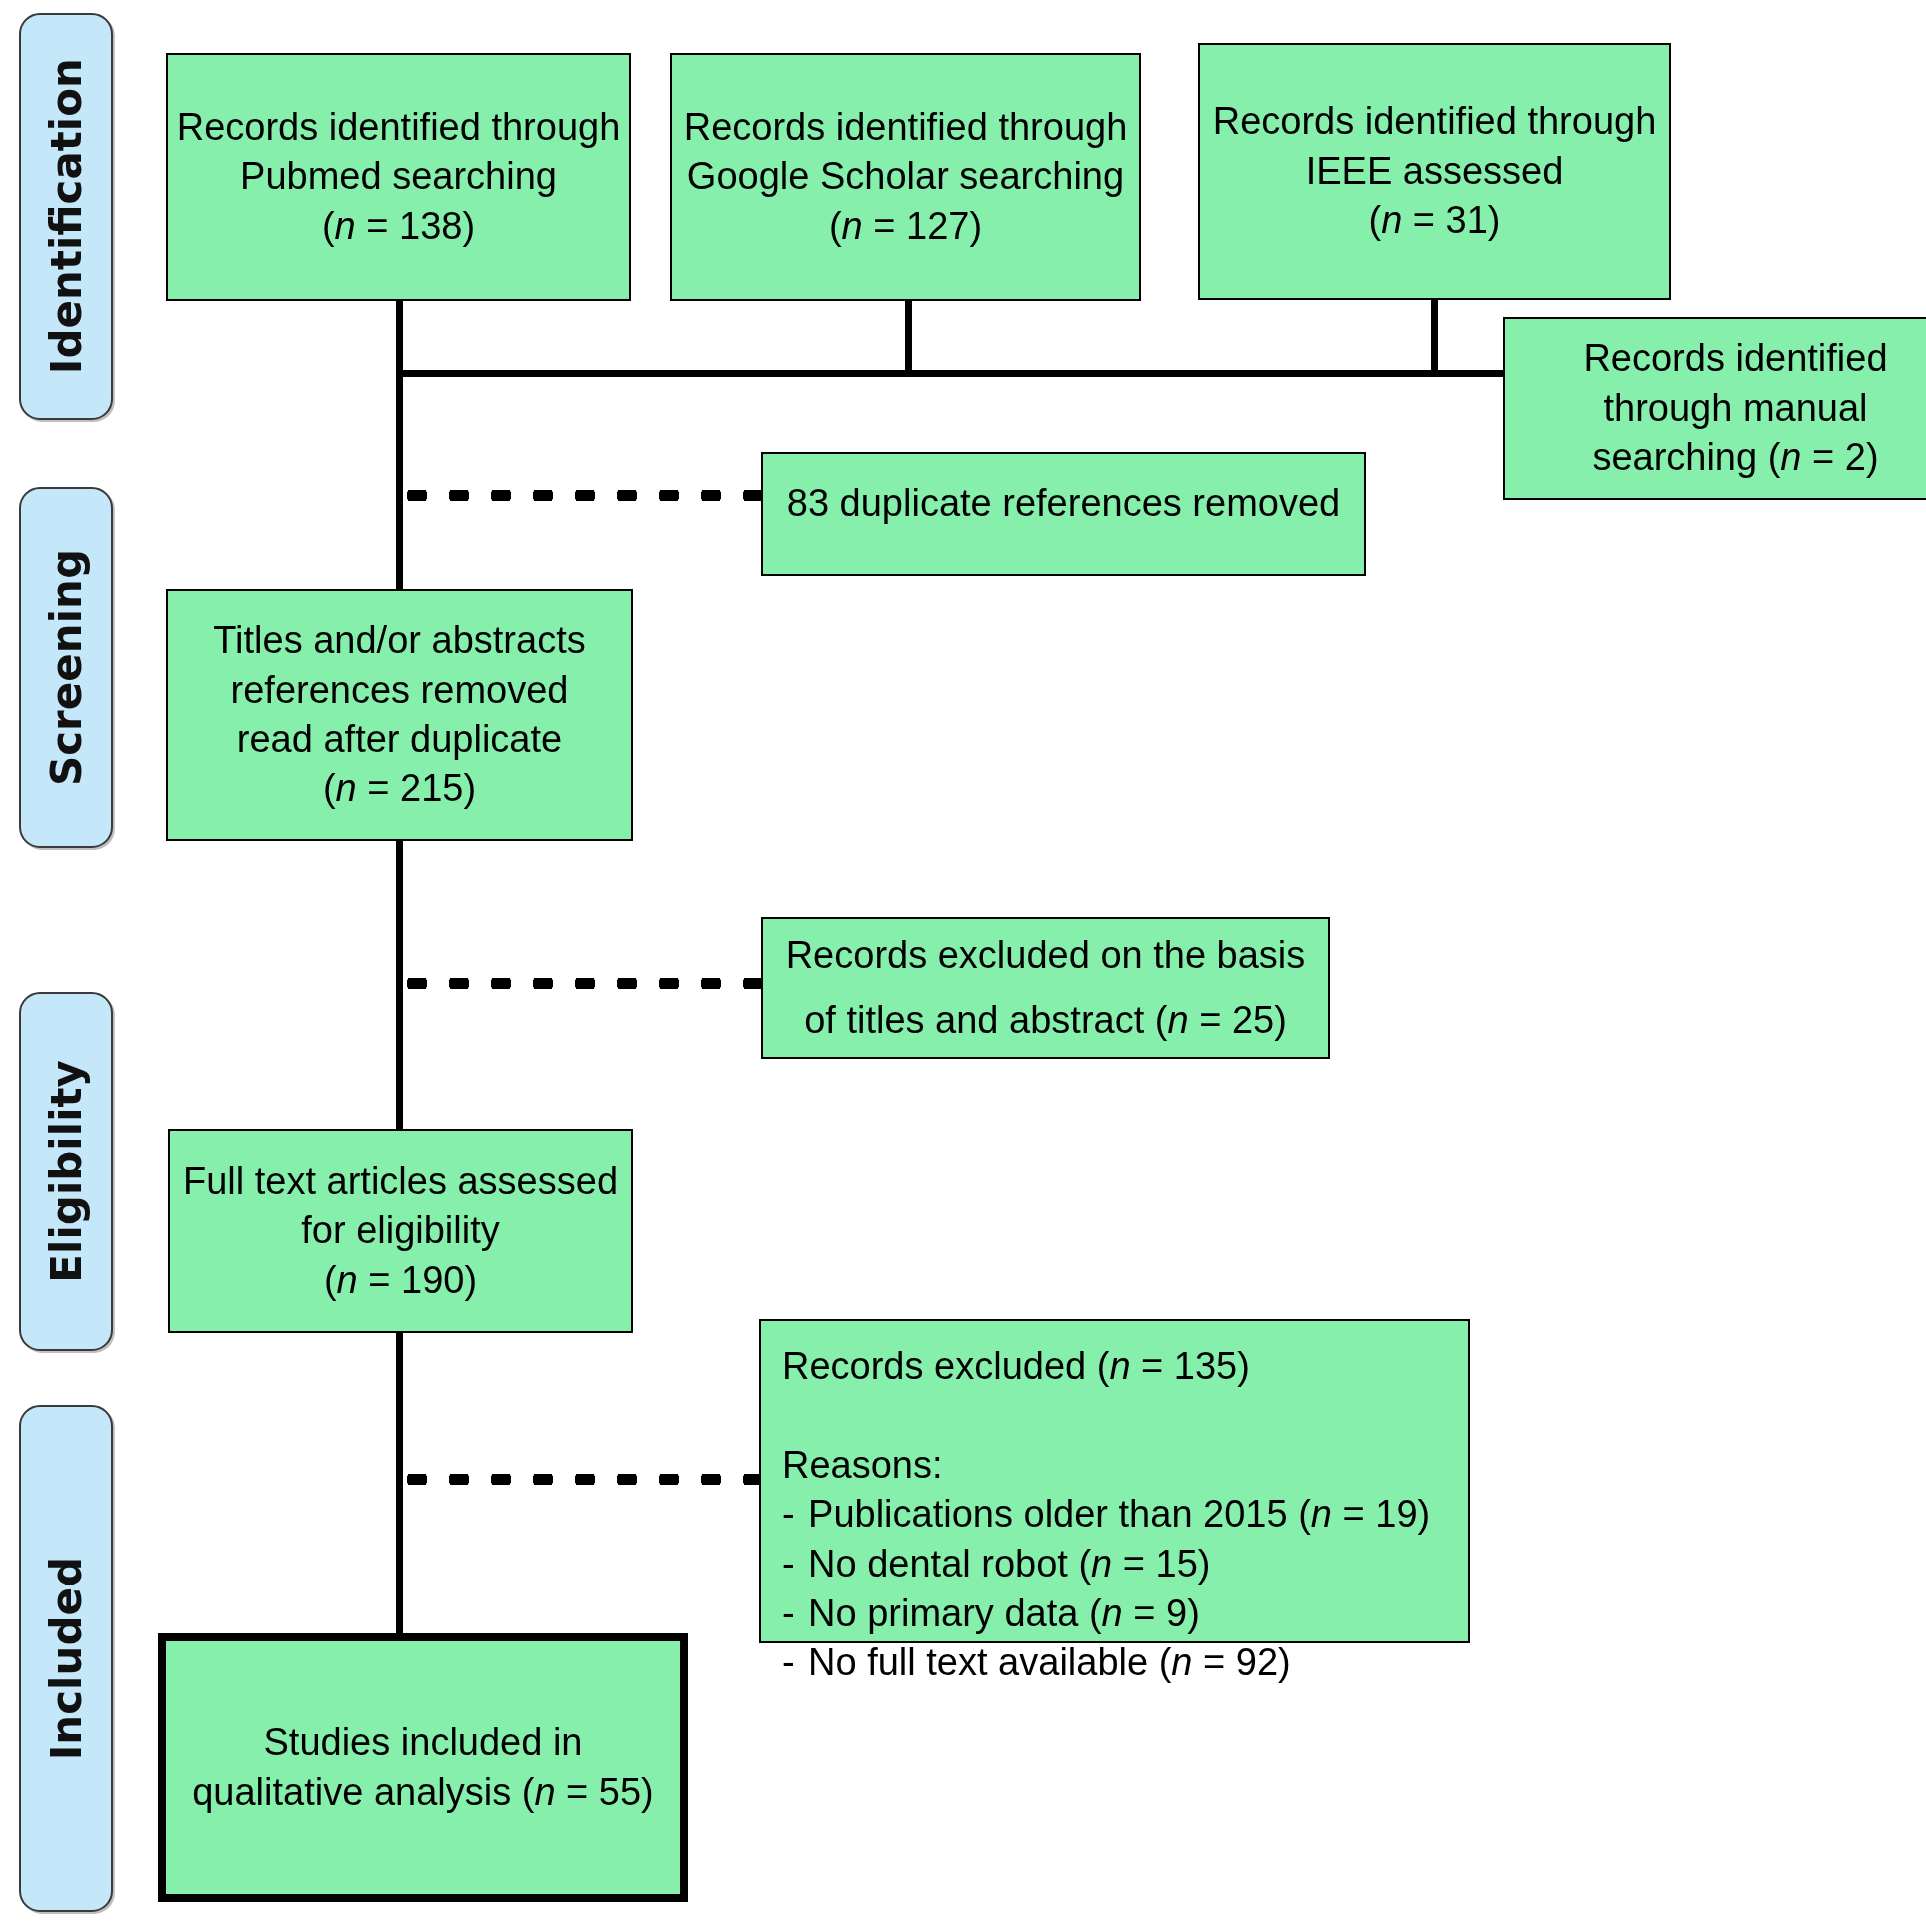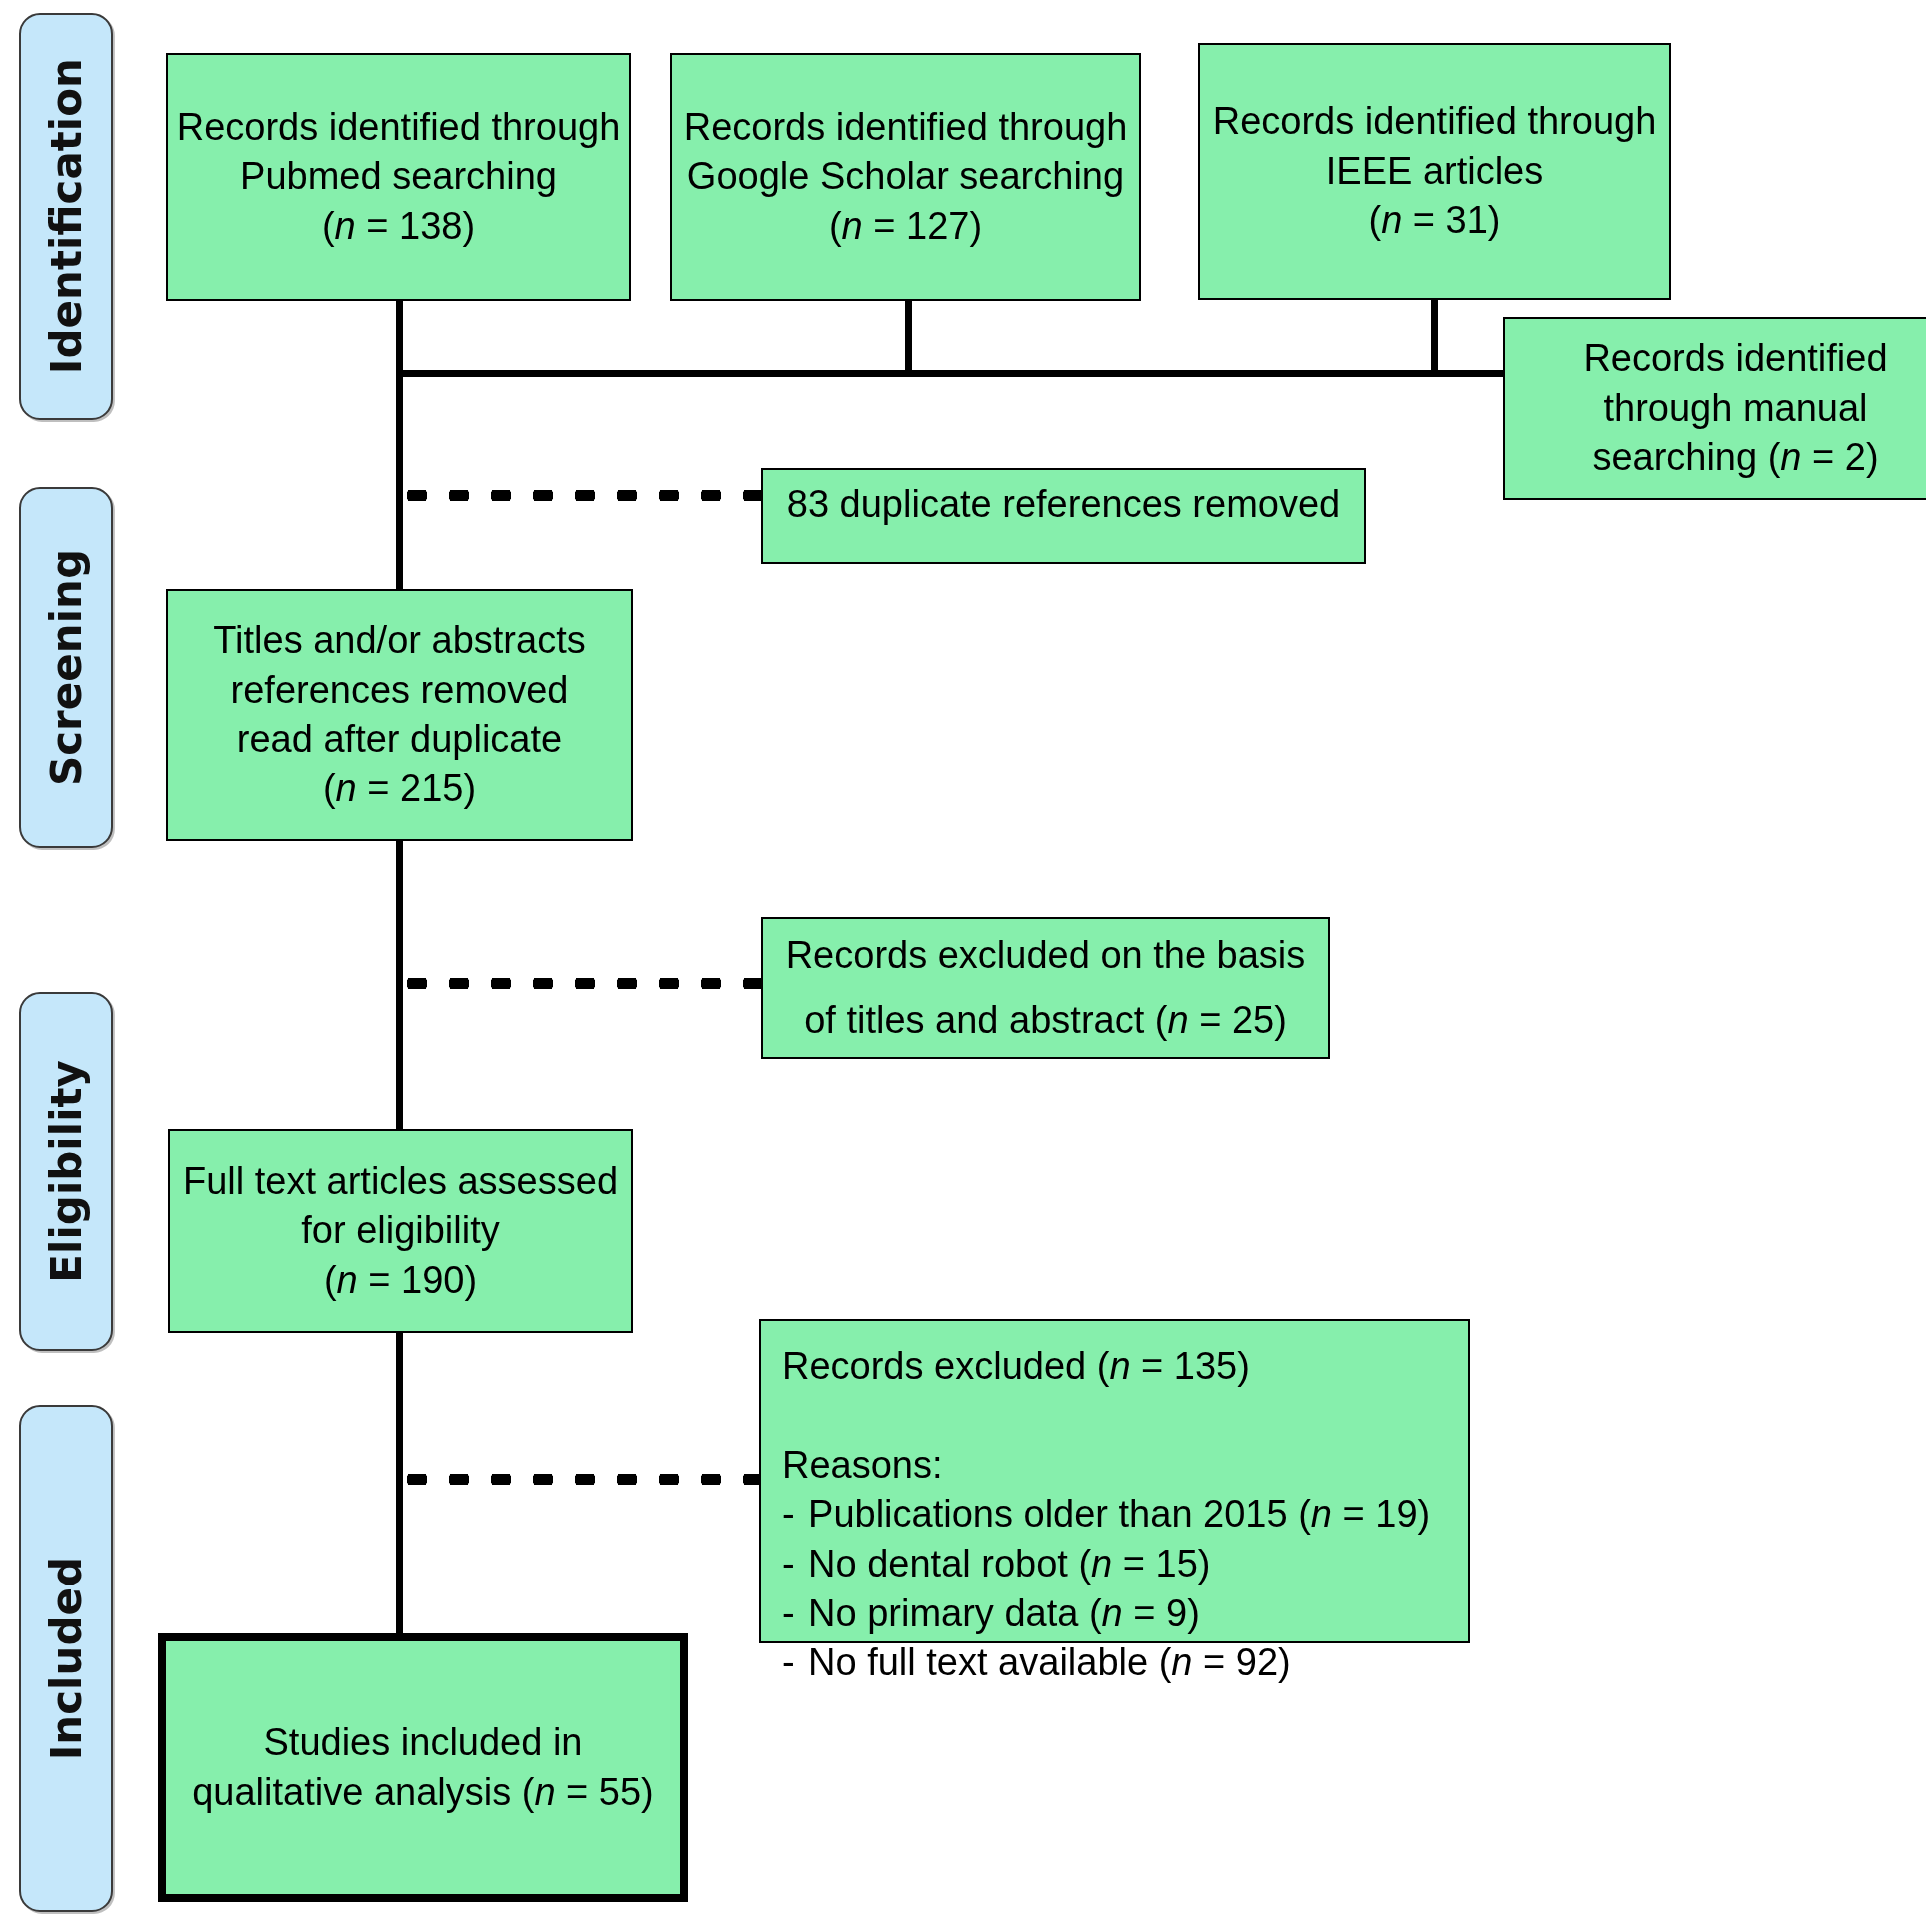--- a/index.html
+++ b/index.html
@@ -149,31 +149,31 @@
   </div>
 
   <div class="fbox" style="left:670px; top:53px; width:471px; height:248px;">
     <div class="line">Records identified through</div>
     <div class="line">Google Scholar searching</div>
     <div class="line"><span>(</span><span class="ital">n</span><span> = 127)</span></div>
   </div>
 
   <div class="fbox" style="left:1198px; top:43px; width:473px; height:257px;">
     <div class="line">Records identified through</div>
-    <div class="line">IEEE articles</div>
+    <div class="line">IEEE assessed</div>
     <div class="line"><span>(</span><span class="ital">n</span><span> = 31)</span></div>
   </div>
 
   <div class="fbox" style="left:1503px; top:317px; width:465px; height:183px;">
     <div class="line">Records identified</div>
     <div class="line">through manual</div>
     <div class="line"><span>searching (</span><span class="ital">n</span><span> = 2)</span></div>
   </div>
 
-  <div class="fbox top-align" style="left:761px; top:452px; width:605px; height:96px; padding-top:10px;margin-top:16px;">
+  <div class="fbox top-align" style="left:761px; top:452px; width:605px; height:124px; padding-top:25px;">
     <div class="line">83 duplicate references removed</div>
   </div>
 
   <div class="fbox" style="left:166px; top:589px; width:467px; height:252px;">
     <div class="line">Titles and/or abstracts</div>
     <div class="line">references removed</div>
     <div class="line">read after duplicate</div>
     <div class="line"><span>(</span><span class="ital">n</span><span> = 215)</span></div>
   </div>
 

